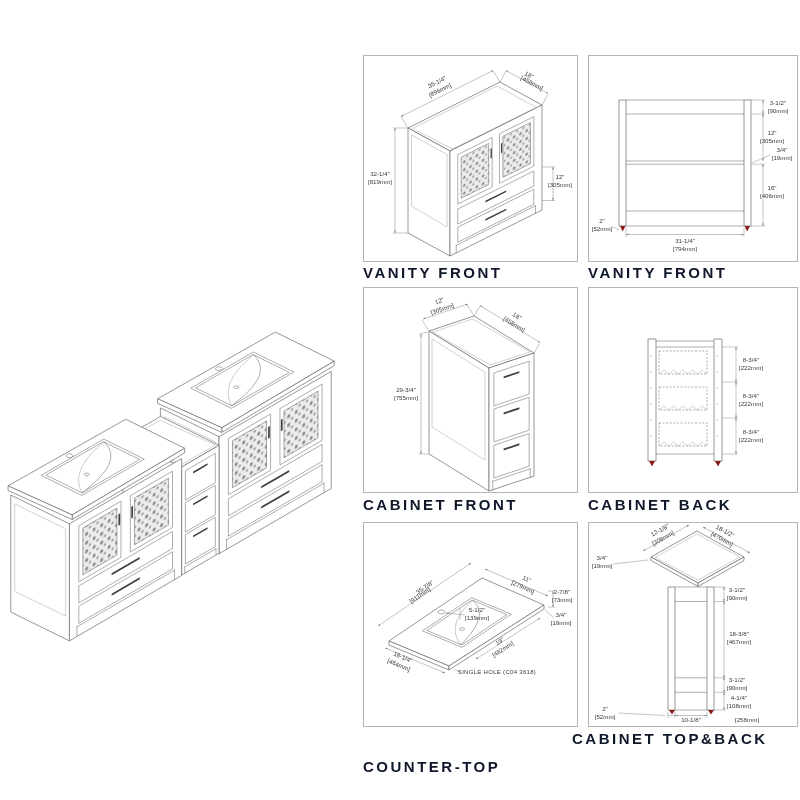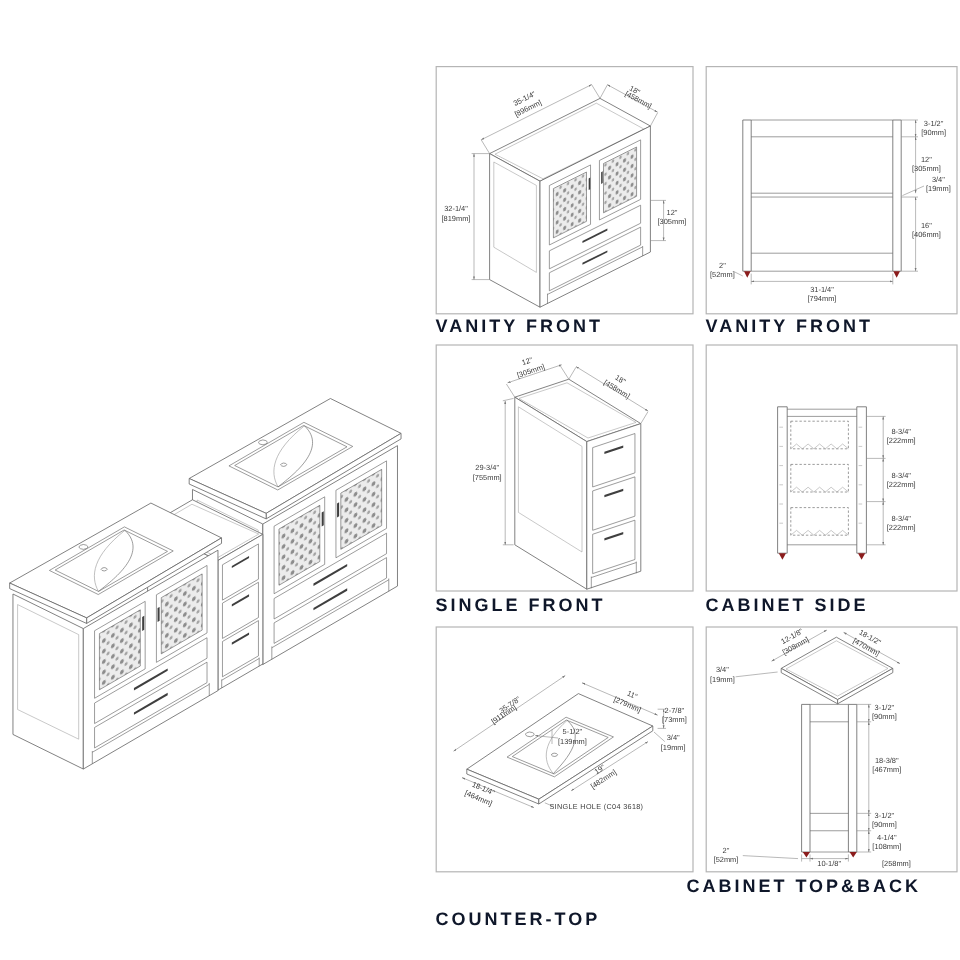--- a/index.html
+++ b/index.html
@@ -196,21 +196,21 @@
   <line class="dim" x1="116" y1="17.5" x2="176" y2="54.5" marker-start="url(#ar)" marker-end="url(#ar)"></line>
   <text class="dt" x="152" y="30" transform="rotate(31.5,152,30)">18"</text>
   <text class="dt" x="149" y="38" transform="rotate(31.5,149,38)">[458mm]</text>
 
   <path class="dim" d="M64,44 L55,46 M64,166 L55,166"></path>
   <line class="dim" x1="57" y1="46" x2="57" y2="166" marker-start="url(#ar)" marker-end="url(#ar)"></line>
   <text class="dt" x="42" y="104">29-3/4"</text>
   <text class="dt" x="42" y="112">[755mm]</text>
 </svg>
 </div>
-<div class="ptitle" style="left:363px;top:496px;width:215px">SINGLE FRONT</div>
+<div class="ptitle" style="left:363px;top:496px;width:215px">CABINET FRONT</div>
 
 <div class="panel" style="left:588px;top:287px;width:210px;height:206px">
 <svg width="208" height="204" viewBox="0 0 208 204" class="nss">
   <rect class="f" x="59" y="51" width="8" height="122"></rect>
   <rect class="f" x="125" y="51" width="8" height="122"></rect>
   <path class="s" d="M67,53 L125,53 M67,59 L125,59 M67,166 L125,166"></path>
   <path class="thin" d="M60.5,68 L63.5,68 M60.5,84 L63.5,84 M60.5,100 L63.5,100 M60.5,116 L63.5,116 M60.5,132 L63.5,132 M60.5,148 L63.5,148
                        M126.5,68 L129.5,68 M126.5,84 L129.5,84 M126.5,100 L129.5,100 M126.5,116 L129.5,116 M126.5,132 L129.5,132 M126.5,148 L129.5,148"></path>
   <rect class="s dash" x="70" y="63" width="48" height="23"></rect>
   <polyline class="thin" points="70,86 74.8,82 79.6,86 84.4,82 89.2,86 94,82 98.8,86 103.6,82 108.4,86 113.2,82 118,86"></polyline>
@@ -226,21 +226,21 @@
   <line class="dim" x1="147" y1="94" x2="147" y2="130" marker-start="url(#ar)" marker-end="url(#ar)"></line>
   <line class="dim" x1="147" y1="130" x2="147" y2="166" marker-start="url(#ar)" marker-end="url(#ar)"></line>
   <text class="dt" x="162" y="74">8-3/4"</text>
   <text class="dt" x="162" y="81.5">[222mm]</text>
   <text class="dt" x="162" y="110">8-3/4"</text>
   <text class="dt" x="162" y="117.5">[222mm]</text>
   <text class="dt" x="162" y="146">8-3/4"</text>
   <text class="dt" x="162" y="153.5">[222mm]</text>
 </svg>
 </div>
-<div class="ptitle" style="left:588px;top:496px;width:210px">CABINET SIDE</div>
+<div class="ptitle" style="left:588px;top:496px;width:210px">CABINET BACK</div>
 
 <div class="panel" style="left:363px;top:522px;width:215px;height:205px">
 <svg width="213" height="203" viewBox="0 0 213 203" class="nss">
   <polygon class="f" points="25,118 118,55 180,82 85,143"></polygon>
   <polygon class="f" points="25,118 85,143 85,147 25,122"></polygon>
   <polygon class="f" points="85,143 180,82 180,86 85,147"></polygon>
   <g transform="matrix(2.59,-1.75,3.29,1.37,25,118)">
     <rect class="s" x="8.5" y="3.5" width="19" height="12"></rect>
     <rect class="s" x="9.3" y="4.2" width="17.4" height="10.6"></rect>
     <path class="s" d="M9.3,14.6 C13,13.7 24,12 26.7,4.4"></path>

